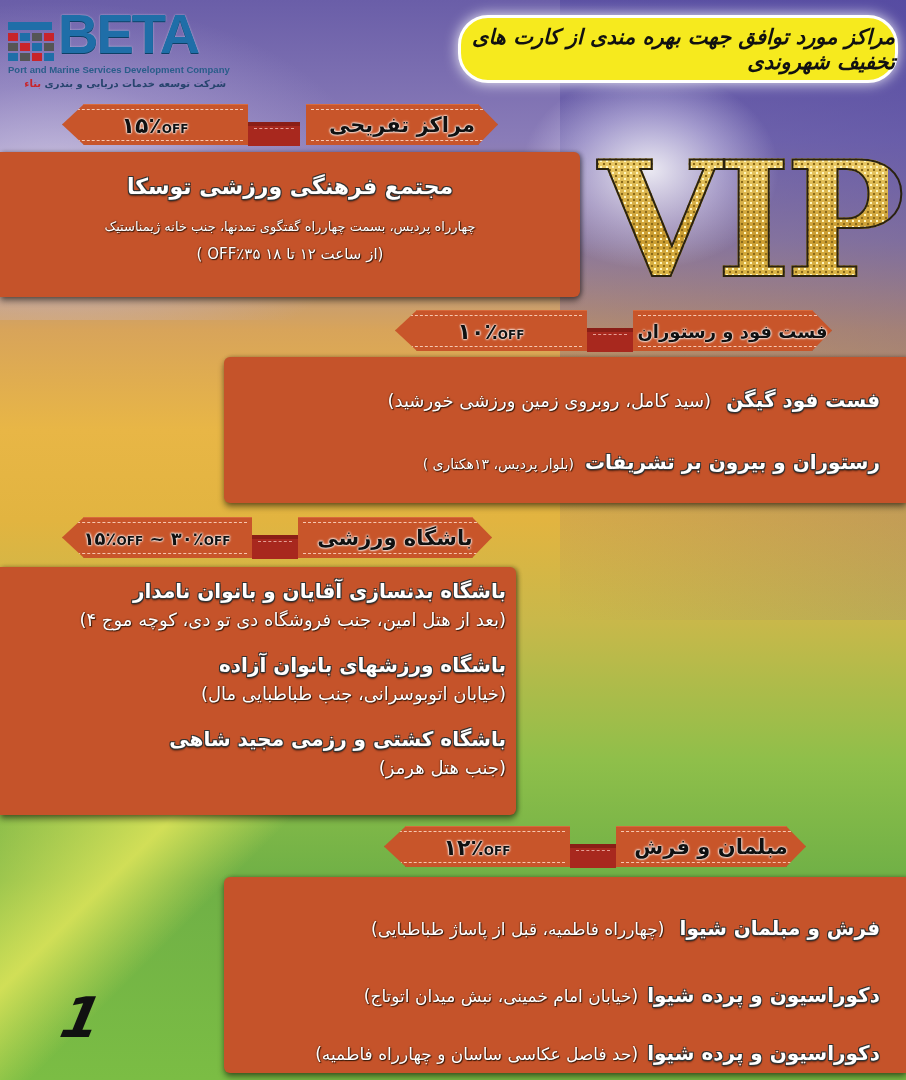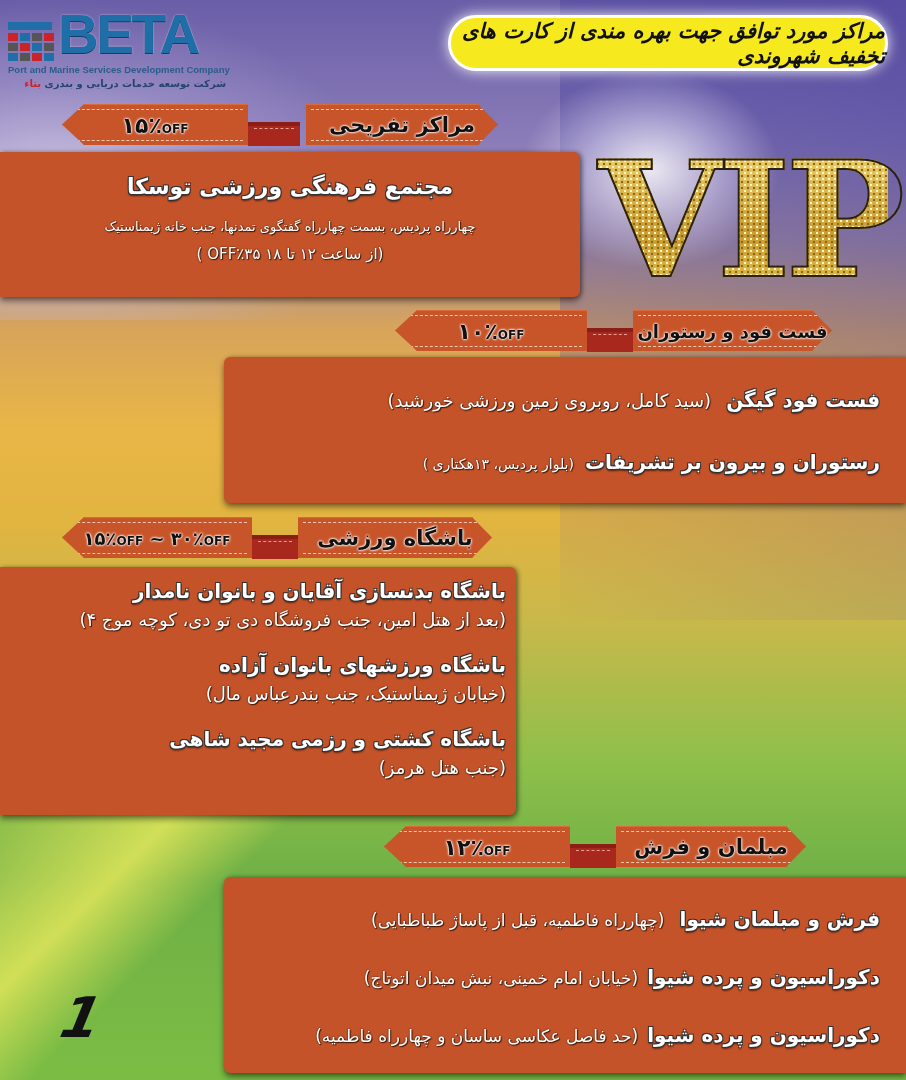--- a/index.html
+++ b/index.html
@@ -33,21 +33,21 @@
     line-height:60px;
   }
   .logo-en { position:absolute; left:2px; top:58px; font-family:"Liberation Sans", sans-serif;
     font-size:9.5px; font-weight:bold; color:#2a5d8a; white-space:nowrap; }
   .logo-fa { position:absolute; right:0; top:72px; width:220px; text-align:right; direction:rtl;
     font-size:10px; font-weight:bold; color:#27446e; white-space:nowrap; }
   .logo-fa .red { color:#c8242a; }
 
   
   .headline {
-    position:absolute; left:448px; top:15px; width:440px; height:56px;
+    position:absolute; left:458px; top:15px; width:440px; height:68px;
     background:#f6ea1e; border:3px solid #fff; border-radius:30px;
     box-shadow: 0 0 14px rgba(255,255,255,0.9);
     display:flex; align-items:center; justify-content:center; direction:rtl;
     font-family:"DejaVu Serif", serif; font-style:italic; font-weight:bold; font-size:21px; color:#111;
     box-sizing:border-box;
   }
 
   
   .vip {
     position:absolute; left:598px; top:140px; width:290px; height:160px;
@@ -201,40 +201,40 @@
   </div>
 </div>
 
 <div class="box box-left" style="left:0;top:567px;width:516px;height:248px;padding:8px 10px 0 10px;">
   <div>
     <div class="heavy-outline" style="font-size:20px;line-height:32px;">باشگاه بدنسازی آقایان و بانوان نامدار</div>
     <div class="txt-shadow" style="font-size:18px;line-height:26px;white-space:nowrap;">(بعد از هتل امین، جنب فروشگاه دی تو دی، کوچه موج ۴)</div>
   </div>
   <div style="margin-top:16px;">
     <div class="heavy-outline" style="font-size:20px;line-height:32px;">باشگاه ورزشهای بانوان آزاده</div>
-    <div class="txt-shadow" style="font-size:18px;line-height:26px;">(خیابان ژیمناستیک، جنب بندرعباس مال)</div>
+    <div class="txt-shadow" style="font-size:18px;line-height:26px;">(خیابان اتوبوسرانی، جنب طباطبایی مال)</div>
   </div>
   <div style="margin-top:16px;">
     <div class="heavy-outline" style="font-size:20px;line-height:32px;">باشگاه کشتی و رزمی مجید شاهی</div>
     <div class="txt-shadow" style="font-size:18px;line-height:26px;">(جنب هتل هرمز)</div>
   </div>
 </div>
 
 <div class="banner" style="left:384px;top:826px;width:422px;">
   <div class="tag tag-off" style="left:0;width:186px;">
     <span class="off-text"><span>۱۲٪</span><small>OFF</small></span>
   </div>
   <div class="tag-link" style="left:186px;width:46px;"></div>
   <div class="tag tag-title" style="left:232px;width:190px;">
     <span class="title-text">مبلمان و فرش</span>
   </div>
 </div>
 
 <div class="box box-right" style="left:224px;top:877px;width:682px;height:196px;padding:26px 26px 0 8px;">
-  <div style="line-height:32px;white-space:nowrap;">
+  <div style="line-height:51px;white-space:nowrap;">
     <span class="heavy-outline" style="font-size:20px;">فرش و مبلمان شیوا</span>
     <span class="txt-shadow" style="font-size:17px;margin-right:10px;">(چهارراه فاطمیه، قبل از پاساژ طباطبایی)</span>
   </div>
   <div style="line-height:36px;margin-top:22px;white-space:nowrap;">
     <span class="heavy-outline" style="font-size:20px;">دکوراسیون و پرده شیوا</span>
     <span class="txt-shadow" style="font-size:17px;margin-right:4px;">(خیابان امام خمینی، نبش میدان اتوتاج)</span>
   </div>
   <div style="line-height:36px;margin-top:20px;white-space:nowrap;">
     <span class="heavy-outline" style="font-size:20px;">دکوراسیون و پرده شیوا</span>
     <span class="txt-shadow" style="font-size:17px;margin-right:4px;">(حد فاصل عکاسی ساسان و چهارراه فاطمیه)</span>

